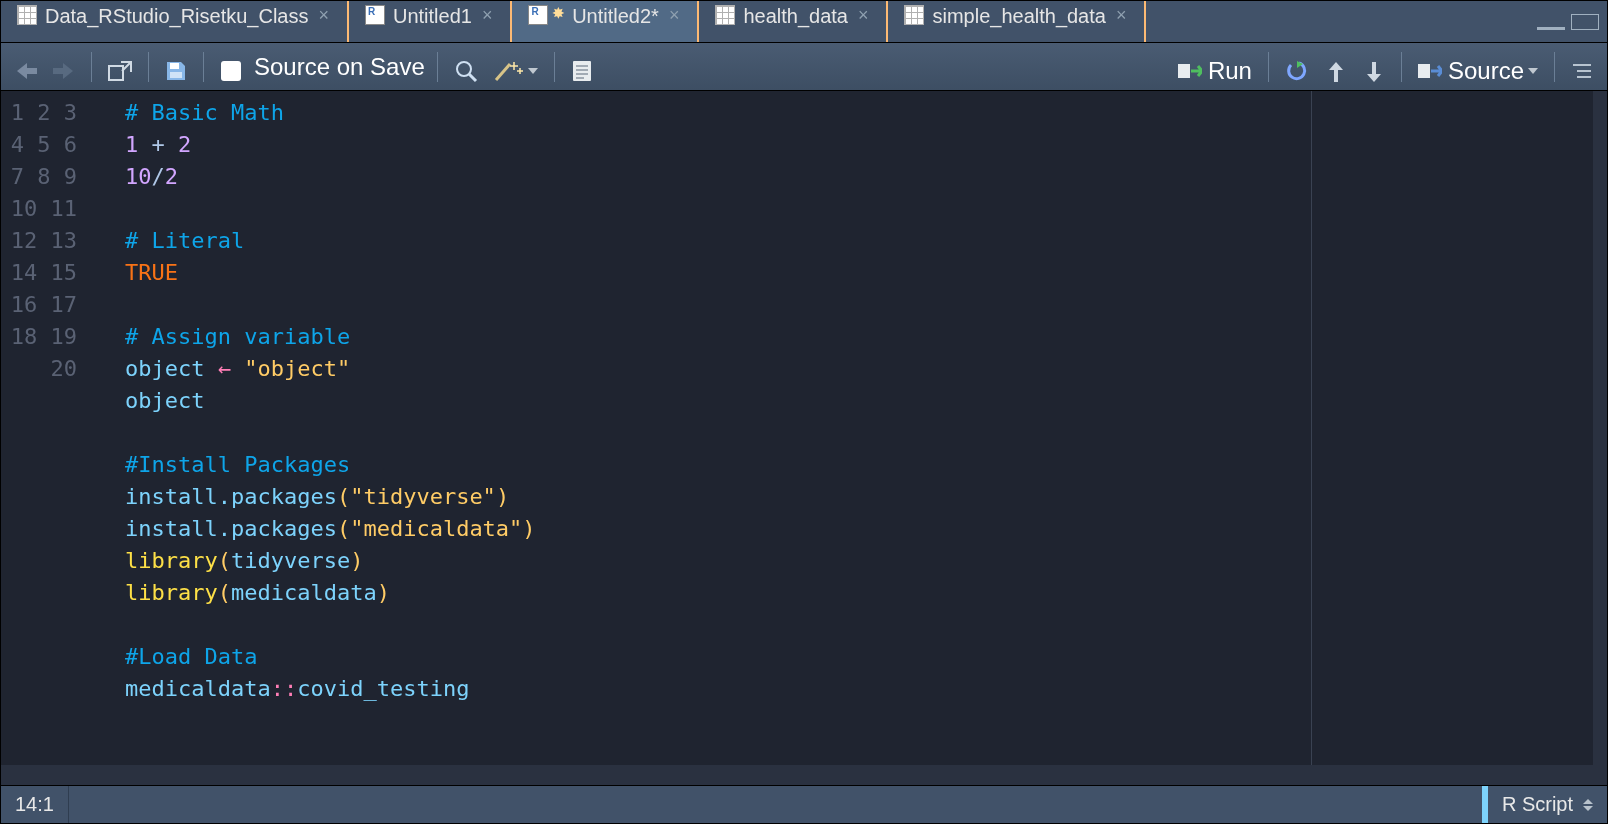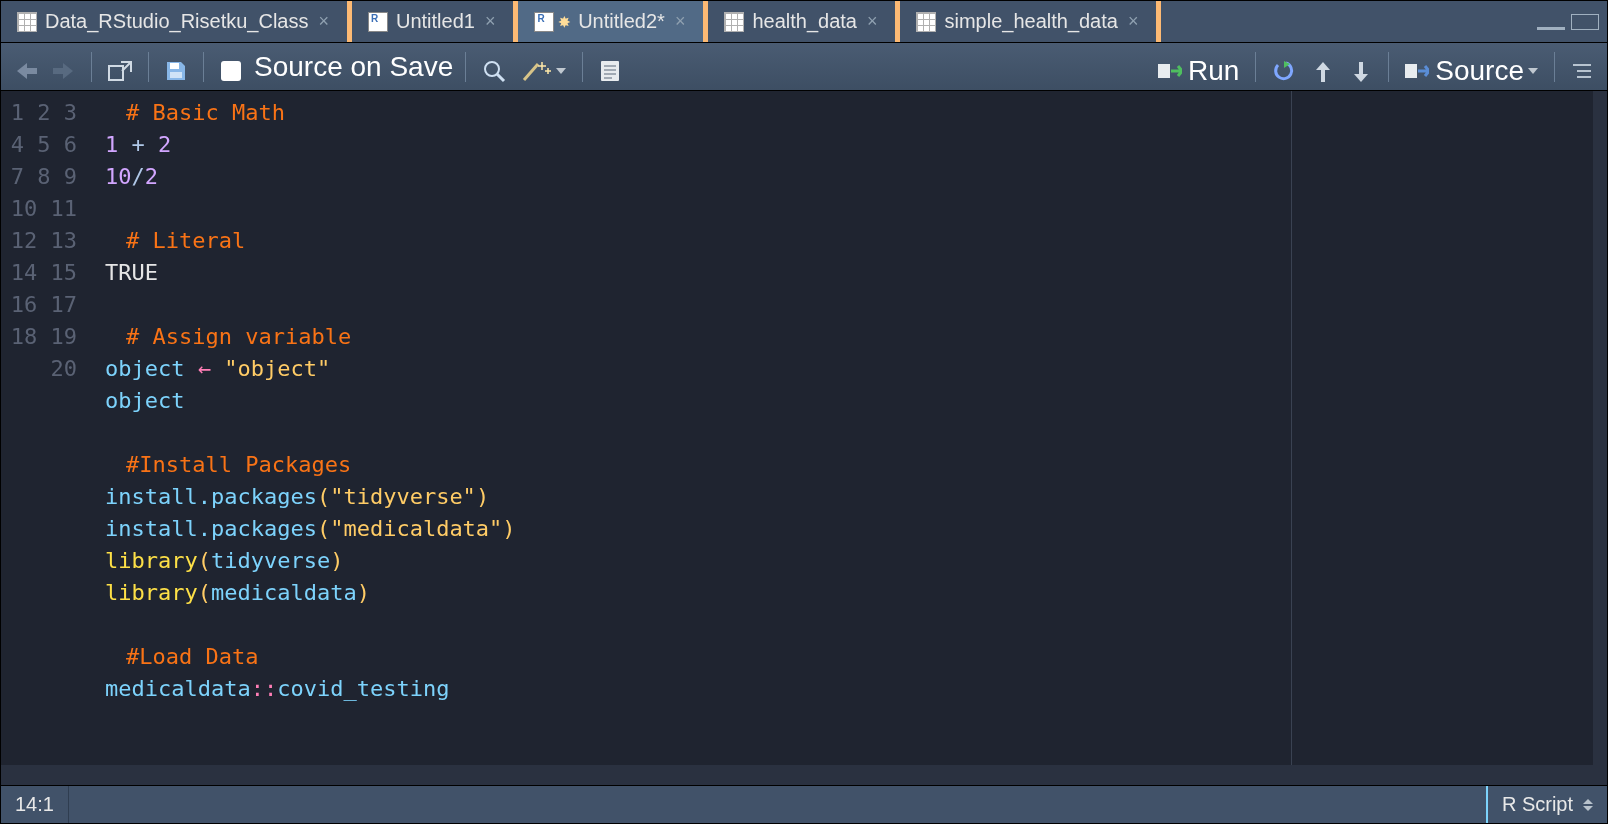--- a/index.html
+++ b/index.html
@@ -22,26 +22,25 @@
 
 .tabbar {
   display: flex;
   align-items: stretch;
   background: #415269;
   height: 42px;
   border-bottom: 1px solid #000;
 }
 .tab {
   display: flex;
-  align-items: center;
   gap: 8px;
   padding: 4px 16px;
   font-size: 20px;
   color: #e6e6e6;
-  border-right: 5px solid #fdba74;
+  border-right: 2px solid #fdba74;
   cursor: pointer;
   background: #415269;
   white-space: nowrap;
 }
 .tab.active { background: #516a86; }
 .tab .tabicon {
   width: 20px; height: 20px;
 }
 .tab .tabicon.table {
   background: #fff; border: 1px solid #b0b0b0;
@@ -78,41 +77,42 @@
   border-bottom: 1px solid #000;
   padding: 0 10px;
   gap: 8px;
 }
 .tbtn {
   display: inline-flex; align-items: center; justify-content: center;
   min-width: 30px; height: 32px; padding: 0 4px;
   color: #d0dae4; cursor: pointer; margin-top: 8px;
 }
 .tsep { width: 1px; height: 30px; background: #6b7f96; margin: 0 4px; }
-.tlabel { font-size: 28px; color: #fff; }
+.tlabel { font-size: 24px; color: #fff; }
 .checkbox {
   width: 20px; height: 20px; background: #fff; border-radius: 3px;
 }
 .spacer { flex: 1; }
 .arrow { font-size: 22px; }
 .arrow.dim { color: #6e7e92; }
 .dropdown-caret {
   width: 0; height: 0; border-left: 5px solid transparent;
   border-right: 5px solid transparent; border-top: 6px solid #c0c8d0;
   margin-left: 4px;
 }
 
 svg { display:block; }
 
 
 .editor-body {
   flex: 1;
   display: flex;
   background: #1f2430;
   overflow: hidden;
+  gap: 20px;
 }
 .gutter {
   width: 90px;
   background: #1f2430;
   color: #5a6274;
   text-align: right;
   padding: 6px 14px 0 0;
   font-family: "Menlo","Consolas","DejaVu Sans Mono",monospace;
   font-size: 22px;
   line-height: 32px;
@@ -128,24 +128,24 @@
   font-family: "Menlo","Consolas","DejaVu Sans Mono",monospace;
   font-size: 22px;
   line-height: 32px;
   white-space: pre;
 }
 .margin-line {
   position: absolute; top: 0; bottom: 0; left: 1200px;
   width: 1px; background: #3a4252;
 }
 
-.tok-comment  { color: #f97316; margin-left: 21px; }
+.tok-comment  { color: #0ea5e9; }
 .tok-num      { color: #d2a6ff; }
 .tok-op       { color: #b0c8e8; }
-.tok-const    { color: #e5e5e5; }
+.tok-const    { color: #f97316; }
 .tok-assign   { color: #ff7eb6; }
 .tok-ident    { color: #7dd3fc; }
 .tok-func     { color: #fde047; }
 .tok-str      { color: #ffcc66; }
 .tok-paren    { color: #ffcc66; }
 .tok-dbl      { color: #ff7eb6; }
 
 
 .vscroll {
   width: 14px; background: #2a3140;
@@ -162,21 +162,21 @@
   border-top: 1px solid #000;
   color: #e8e8e8;
   font-size: 20px;
   gap: 35px;
 }
 .status-cell {
   padding: 0 14px; height: 100%;
   display: flex; align-items: center; gap: 6px;
   border-right: 1px solid #2f3d50;
 }
-.status-cell.right { margin-left: auto; border-right: none; border-left: 2px solid #7dd3fc;}
+.status-cell.right { margin-left: auto; border-right: none; border-left: 6px solid #7dd3fc;}
 .sort-caret {
   display:inline-flex; flex-direction:column; gap:2px; margin-left:4px;
 }
 .sort-caret span{
   width:0;height:0;border-left:5px solid transparent;border-right:5px solid transparent;
 }
 .sort-caret .up{border-bottom:5px solid #b8c2cc;}
 .sort-caret .dn{border-top:5px solid #b8c2cc;}
 </style>
 </head>

